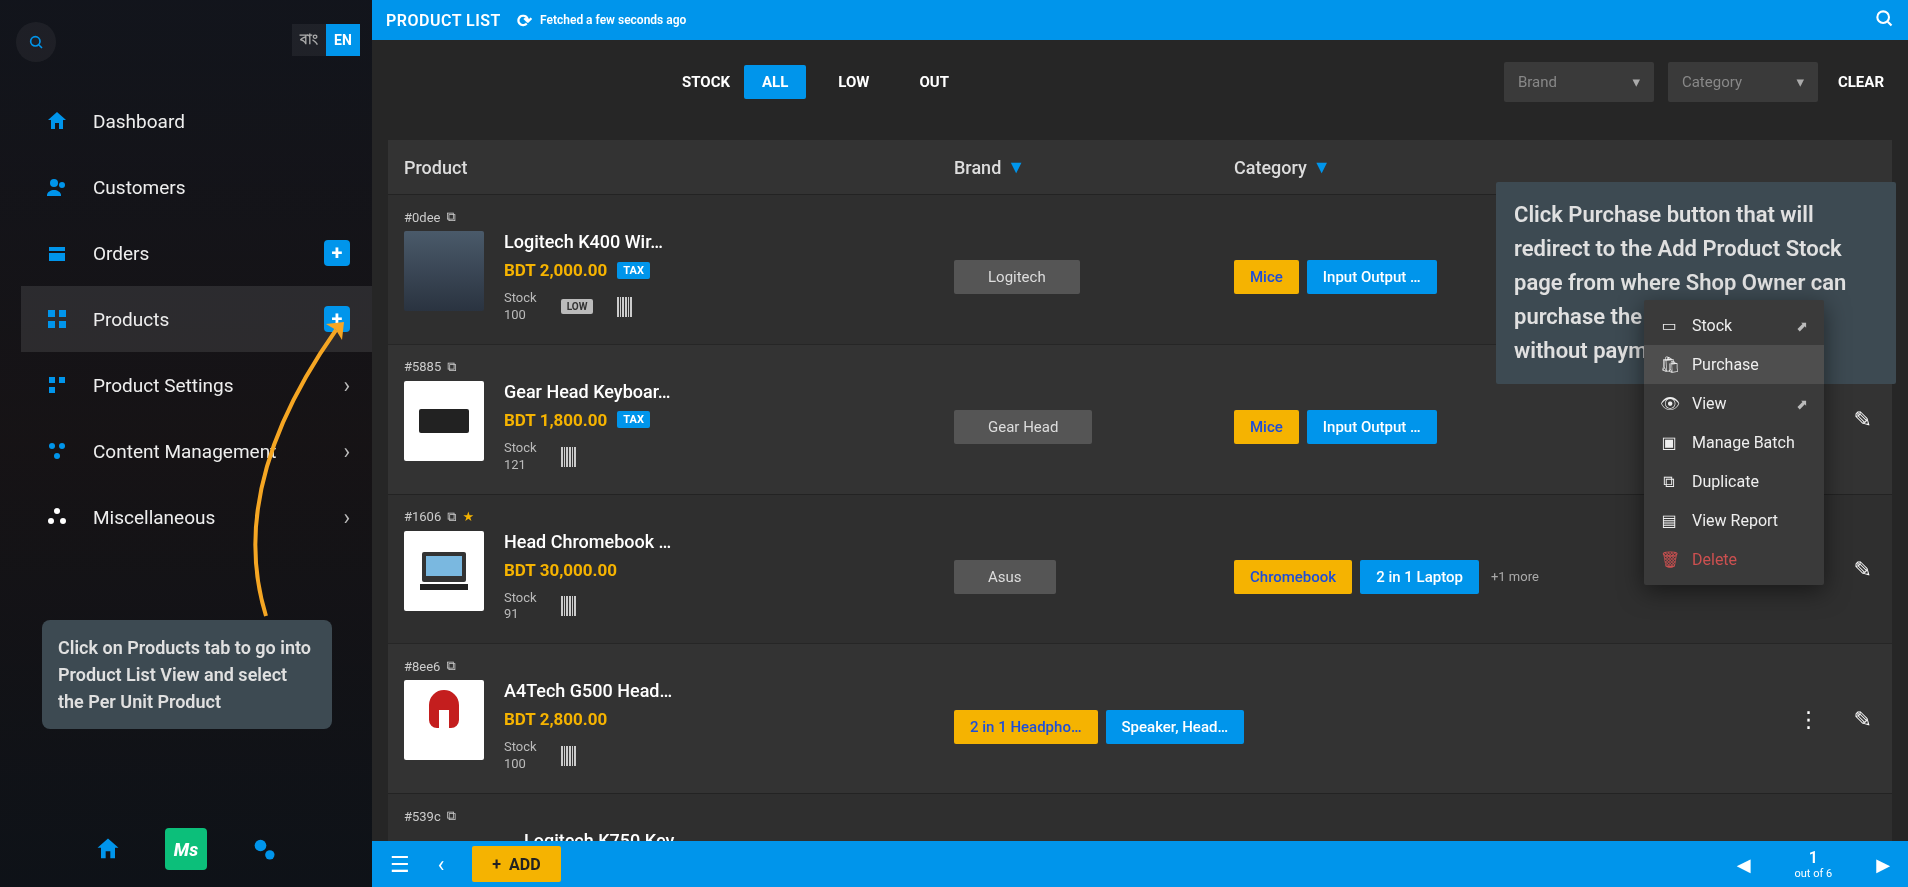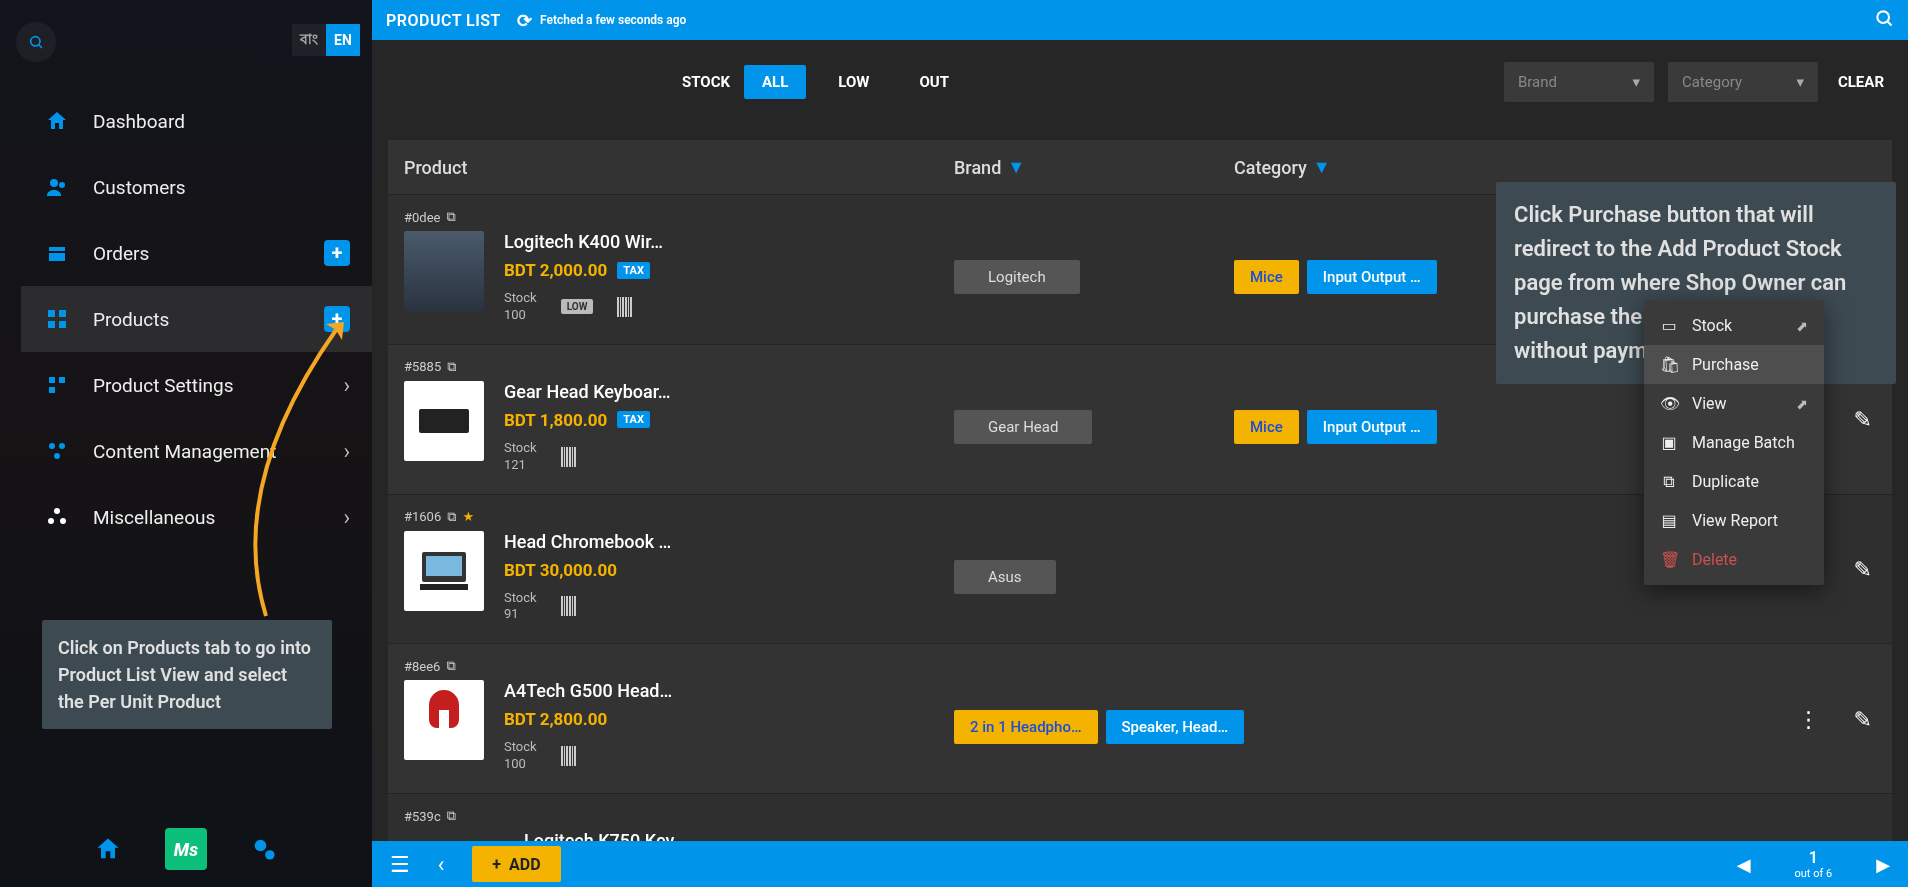--- a/index.html
+++ b/index.html
@@ -65,21 +65,21 @@
 }
 
 .sidebar-tooltip {
   position: absolute;
   left: 42px; top: 620px;
   width: 290px;
   background: #3d4a52;
   padding: 14px 16px;
   font-size: 18px; font-weight: 600;
   line-height: 1.5;
-  border-radius: 2px;
+  border-radius: 8px;
 }
 
 .sidebar-bottom {
   position: absolute;
   bottom: 8px; left: 0; right: 0;
   height: 60px;
   display: flex; align-items: center; justify-content: center; gap: 38px;
 }
 .sidebar-bottom .bicon { width: 38px; height: 38px; display:flex; align-items:center; justify-content:center; font-size: 26px; }
 .ms-badge { background: #0cbf7a; color:#fff; font-weight:800; font-style: italic; width:42px; height:42px; display:flex; align-items:center; justify-content:center; border-radius:4px; font-size:18px; }
@@ -514,20 +514,25 @@
                 <span></span>
                 <span></span>
                 <span class="thin"></span>
                 <span></span>
               </span>
           </div>
         </div>
         <div class="brand-cell">
             <span class="brand-pill">Asus</span>
           </div>
+        <div class="cat-cell">
+          <span class="chip yellow">Chromebook</span>
+          <span class="chip blue">2 in 1 Laptop</span>
+          <span class="more-text">+1 more</span>
+        </div>
       </div>
       <div class="row-actions">
         <span class="kebab">⋮</span>
         <span class="pencil">✎</span>
       </div>
     </div>
 
     <div class="prow alt">
       <div class="pid">
           <span>#8ee6</span> 

